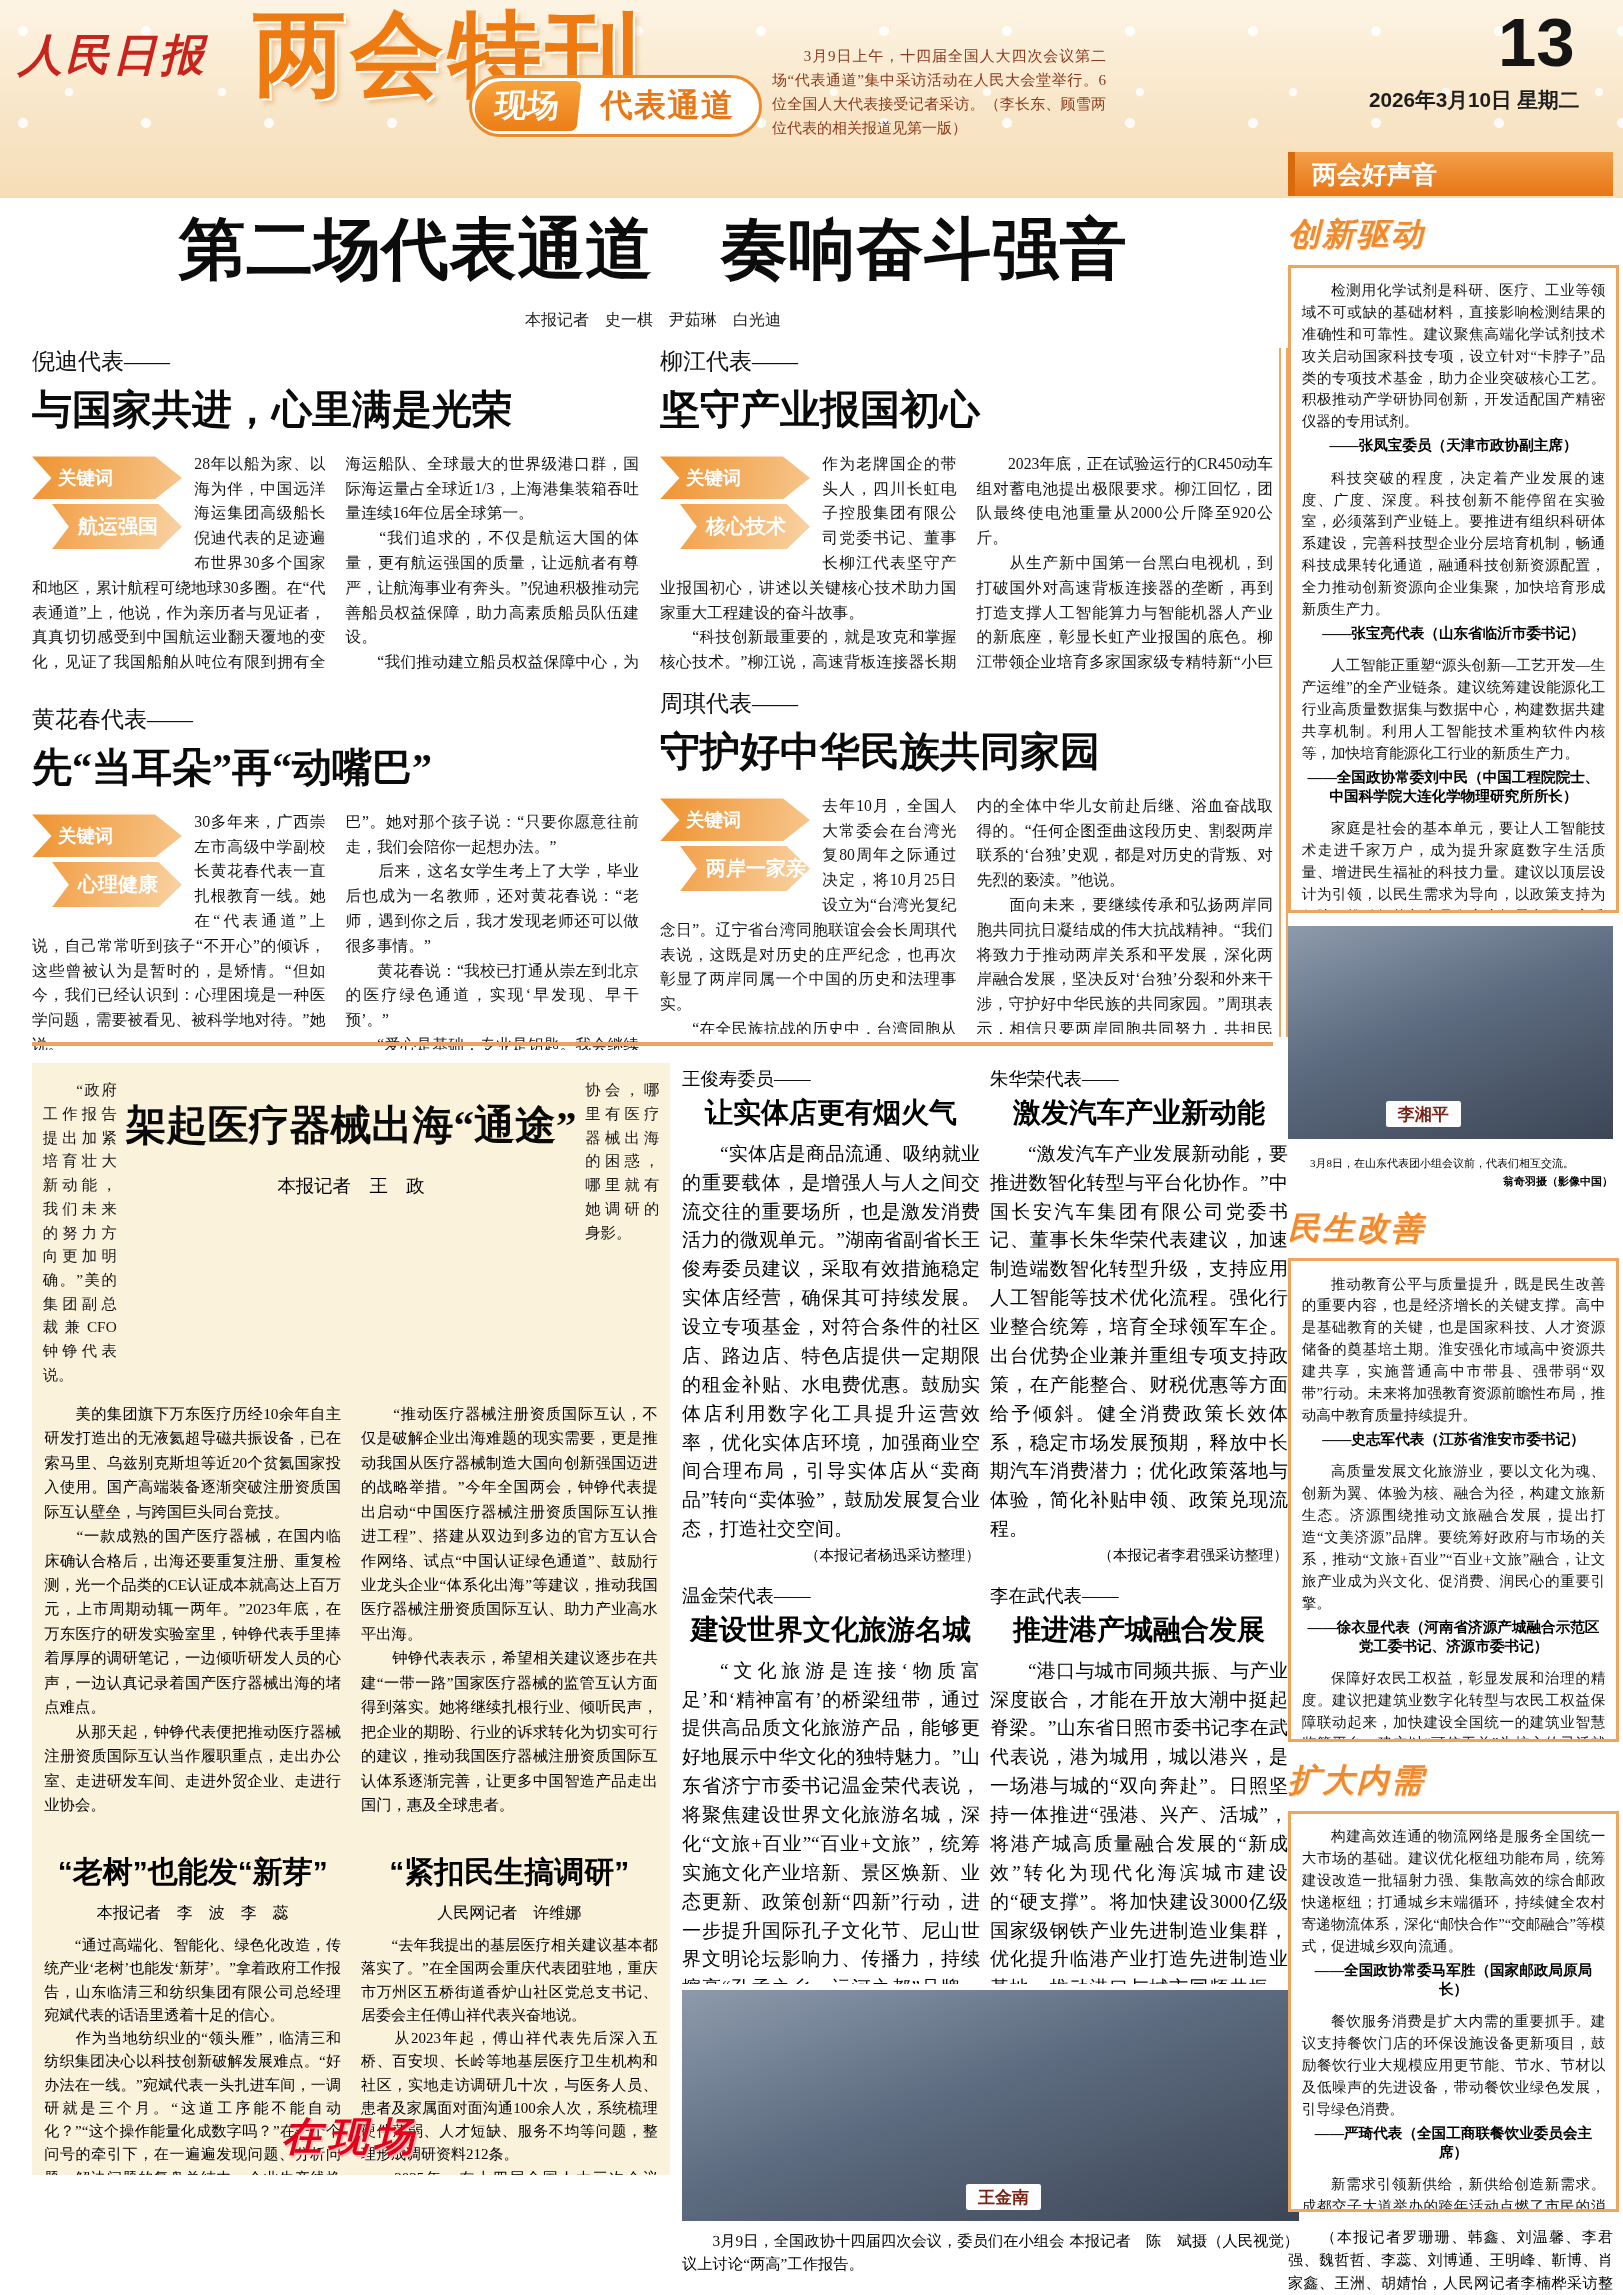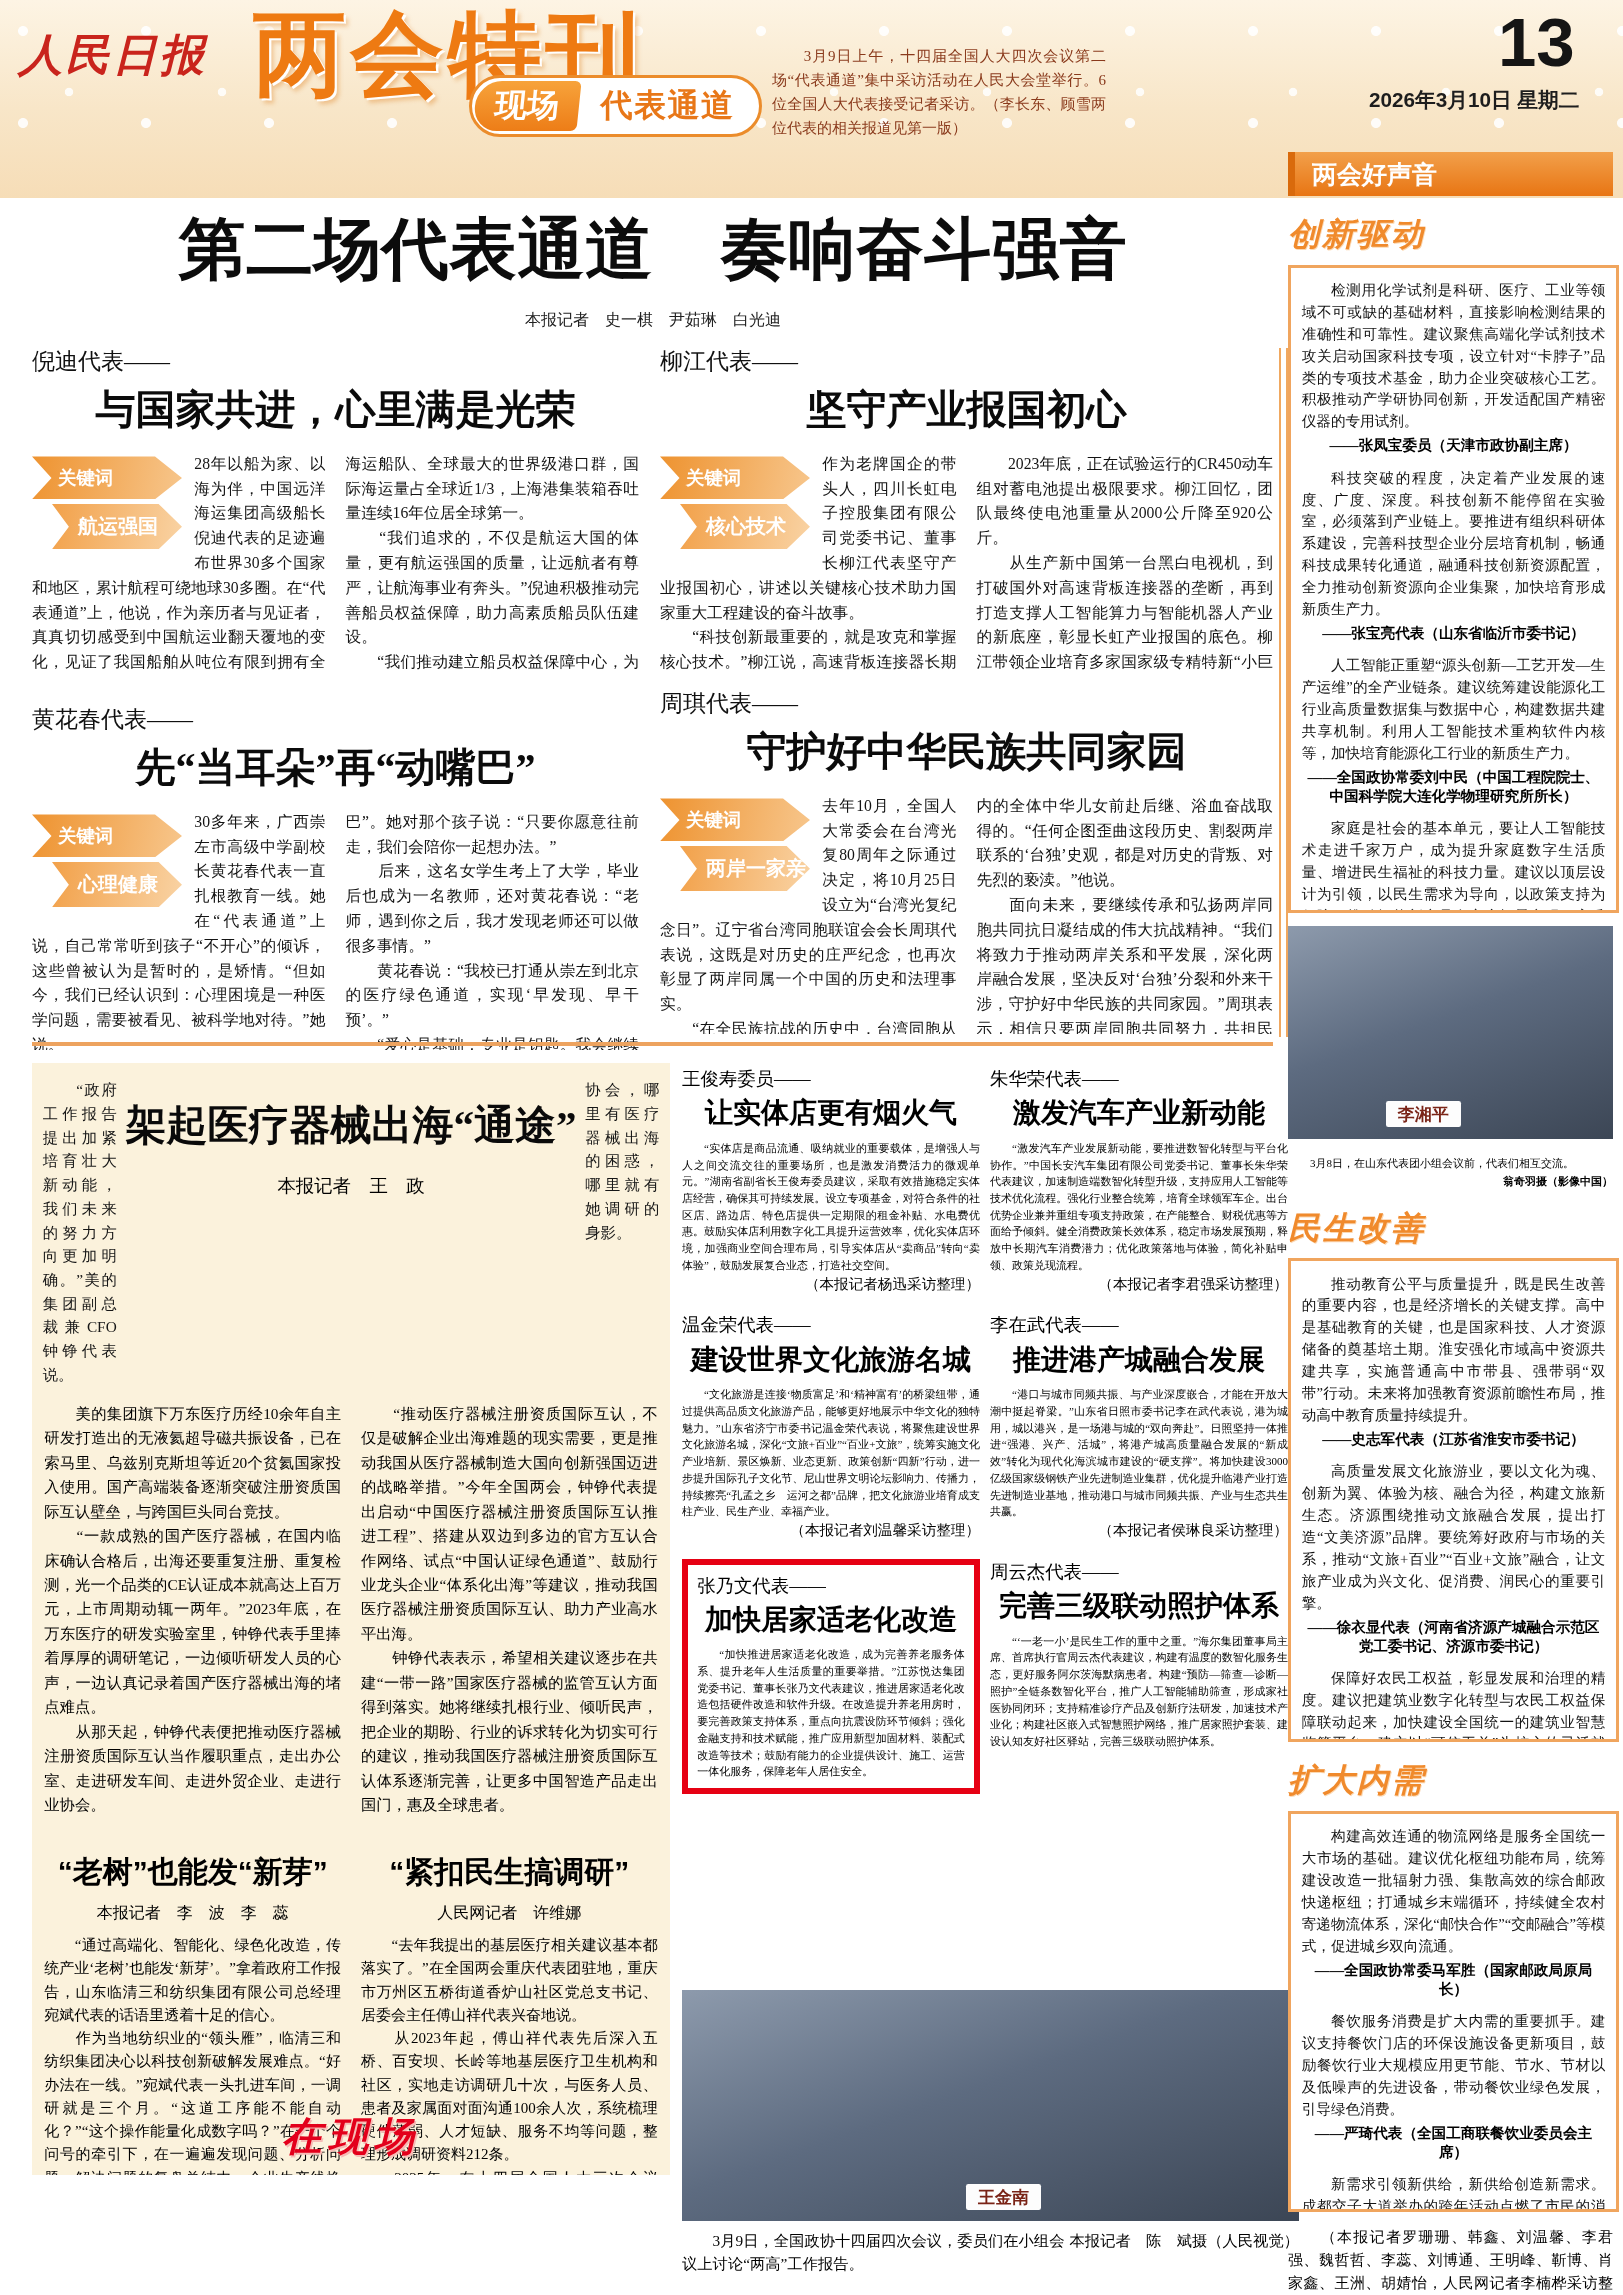--- a/index.html
+++ b/index.html
@@ -34,21 +34,21 @@
     font-family:"Liberation Sans",sans-serif; color:#1d1d1d; }
 
   
   .lead { position:absolute; left:32px; top:204px; width:1242px; text-align:center; }
   .lead h1 { font-size:67px; font-weight:900; letter-spacing:0.8px; color:#0c0c0c; }
   .lead .byline { margin-top:15.3px; font-size:16px; color:#222; }
 
   
   .channel { position:absolute; overflow:hidden; }
   .rep { font-size:23px; color:#111; margin-bottom:3.1px; }
-  .channel h2 { text-align:center; font-size:40px; font-weight:900; margin:4.6px 0 15.3px; color:#0b0b0b; }
+  .channel h2 { font-size:40px; font-weight:900; margin:4.6px 0 15.3px; color:#0b0b0b; }
   .cols { columns:2; column-gap:20px; font-size:15.7px; line-height:1.58; text-align:justify; color:#141414; }
   .kw-badge { float:left; width:150px; margin:4.6px 12.3px 9.2px 0;
     font-family:"Liberation Sans",sans-serif; }
   .kw-label, .kw { display:block; color:#fff; font-weight:bold; padding:6.9px 0 6.9px 26px;
     clip-path:polygon(0 0,82% 0,100% 50%,82% 100%,0 100%,13% 50%); }
   .kw-label { font-size:18.4px; background:linear-gradient(100deg,#EE9330,#F7C68C); }
   .kw { font-size:20px; margin:4.6px 0 0 20px; background:linear-gradient(100deg,#F2A14A,#F9D3A4); }
 
   .hrule { position:absolute; left:32px; top:1042px; width:1241px; height:3.8px; background:#EDA35F; }
   .vline { position:absolute; width:2.3px; background:#F0A860; }
@@ -74,21 +74,21 @@
     font-family:"Liberation Sans",sans-serif; letter-spacing:6.1px;
     text-shadow:1.5px 1.5px 0 #f6bcb6; }
 
   
   .minis { position:absolute; left:682px; top:1066px; width:617px; height:918px; display:flex;
     gap:10px; overflow:hidden; }
   .mcol { width:298px; display:flex; flex-direction:column; gap:18.4px; }
   .mini .m-rep { font-size:18.4px; margin-bottom:1.5px; }
   .mini .m-title { text-align:center; font-size:28px; font-weight:900;
     font-family:"Liberation Sans",sans-serif; margin:3.1px 0 7.7px; }
-  .mini .m-body { font-size:11px; line-height:1.52; text-align:justify; text-indent:2em; }
+  .mini .m-body { font-size:19px; line-height:1.52; text-align:justify; text-indent:2em; }
   .mini .m-credit { text-align:right; font-size:14.6px; margin-top:1.5px; }
   .hot { border:6.9px solid #E60013; padding:7.7px 9.2px; }
 
   
   .photo { position:relative; background:linear-gradient(160deg,#8d9aac 0%,#5d6b80 45%,#3c4655 100%); }
   .placard { position:absolute; background:#fdfdfd; color:#7a2417; font-weight:bold;
     padding:1.5px 12.3px; font-size:17px; border-radius:2.3px; }
   .photo2 { position:absolute; left:682px; top:1990px; width:617px; height:231px; }
   .cap2 { position:absolute; left:682px; top:2230px; width:617px; display:flex;
     justify-content:space-between; font-size:15.3px; line-height:1.5; }

